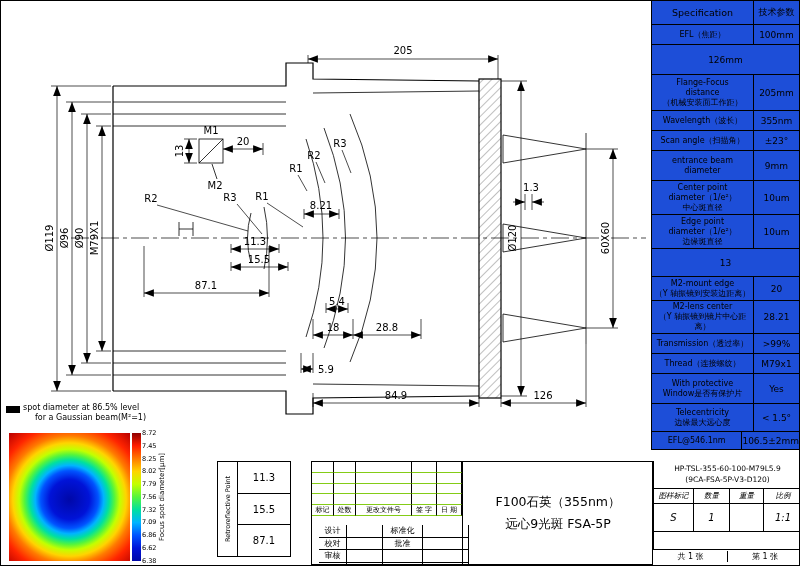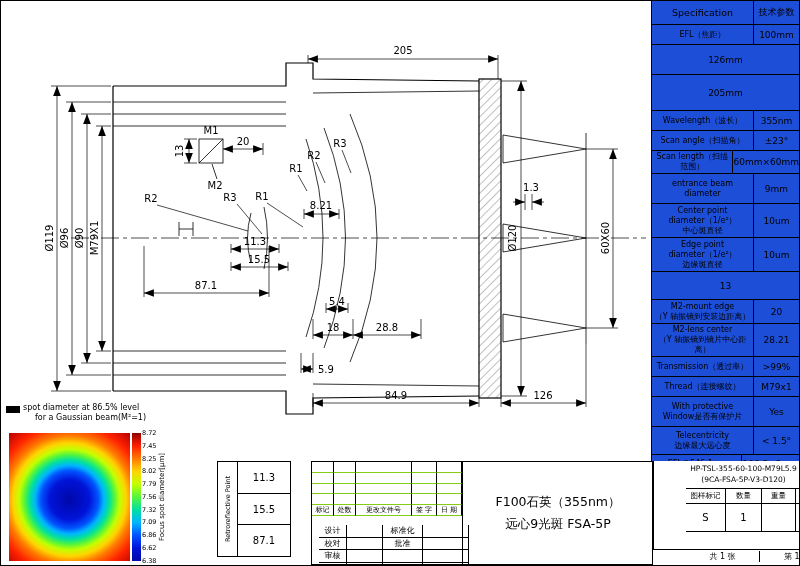--- a/index.html
+++ b/index.html
@@ -52,24 +52,24 @@
   .rev-grid > div { border-right:1px solid #000; border-bottom:1px solid #84cc16; font-size:7px;
     display:flex; align-items:center; justify-content:center; white-space:nowrap; overflow:hidden; }
   .staff-grid { position:absolute; left:7px; top:54px; width:150px; display:grid;
     grid-template-columns:28px 36px 40px 46px; grid-auto-rows:12.5px;margin-top:9px; }
   .staff-grid > div { border-right:1px solid #000; border-bottom:1px solid #000; font-size:8px;
     display:flex; align-items:center; justify-content:center; white-space:nowrap; overflow:hidden; }
   .title-cell { position:absolute; left:150px; top:0; width:191px; height:102px; border-left:1px solid #000;
     display:flex; flex-direction:column; align-items:center; justify-content:center; gap:5px; font-size:12.5px; }
 
   
-  .pblock { position:absolute; left:652px; top:460px; width:148px; border-left:1px solid #000; border-bottom:1px solid #000; background:#fff;padding-left:32px; }
+  .pblock { position:absolute; left:652px; top:460px; width:148px; border-left:1px solid #000; border-bottom:1px solid #000; background:#fff; }
   .pn { height:28px; border-bottom:1px solid #000; display:flex; flex-direction:column; align-items:center;
         justify-content:center; font-size:7.5px; line-height:1.35; }
-  .ph, .pv { display:grid; grid-template-columns:40px 36px 34px 38px; }
+  .ph, .pv { display:grid; grid-template-columns:40px 36px 34px 38px;font-style:italic; }
   .ph { height:15px; border-bottom:1px solid #000; }
   .pv { height:28px; border-bottom:1px solid #000; }
   .ph > div, .pv > div, .ps > div { border-right:1px solid #000; display:flex; align-items:center; justify-content:center; }
   .ph > div:last-child, .pv > div:last-child, .ps > div:last-child { border-right:none; }
   .ph > div { font-size:7.5px; }
   .pv > div { font-size:10px; }
   .ps { display:grid; grid-template-columns:74px 74px; height:17px; }
   .ps > div { font-size:8px;margin-top:19px; }
 </style>
 </head>
@@ -207,33 +207,32 @@
         <div class="spec-value">技术参数</div>
       </div>
     <div class="spec-row" style="min-height:20px">
         <div class="spec-label">EFL（焦距）</div>
         <div class="spec-value">100mm</div>
       </div>
     <div class="spec-row" style="min-height:30px">
         <div class="spec-value">126mm</div>
       </div>
     <div class="spec-row" style="min-height:36px">
+        <div class="spec-label">Flange-Focus
+distance
+（机械安装面工作距）</div>
         <div class="spec-value">205mm</div>
       </div>
     <div class="spec-row" style="min-height:20px">
         <div class="spec-label">Wavelength（波长）</div>
         <div class="spec-value">355nm</div>
       </div>
     <div class="spec-row" style="min-height:20px">
         <div class="spec-label">Scan angle（扫描角）</div>
         <div class="spec-value">±23°</div>
-      </div>
-    <div class="spec-row" style="min-height:20px">
-        <div class="spec-label">Scan length（扫描范围）</div>
-        <div class="spec-value">60mm×60mm</div>
       </div>
     <div class="spec-row" style="min-height:30px">
         <div class="spec-label">entrance beam
 diameter</div>
         <div class="spec-value">9mm</div>
       </div>
     <div class="spec-row" style="min-height:34px">
         <div class="spec-label">Center point
 diameter（1/e²）
 中心斑直径</div>

